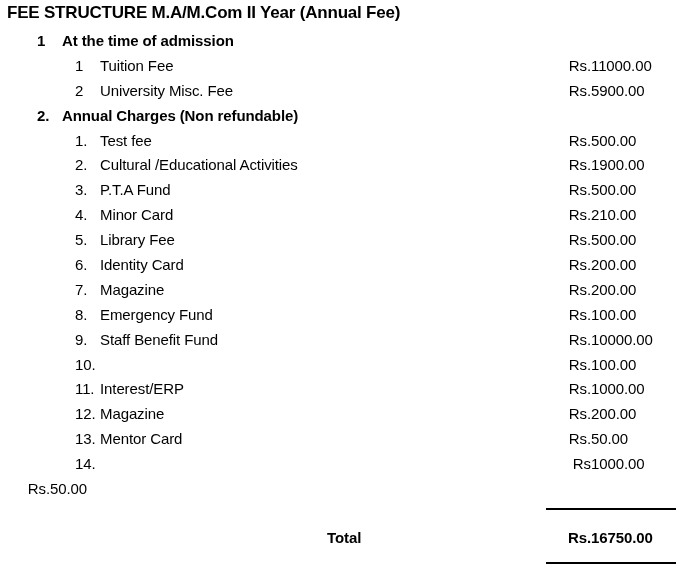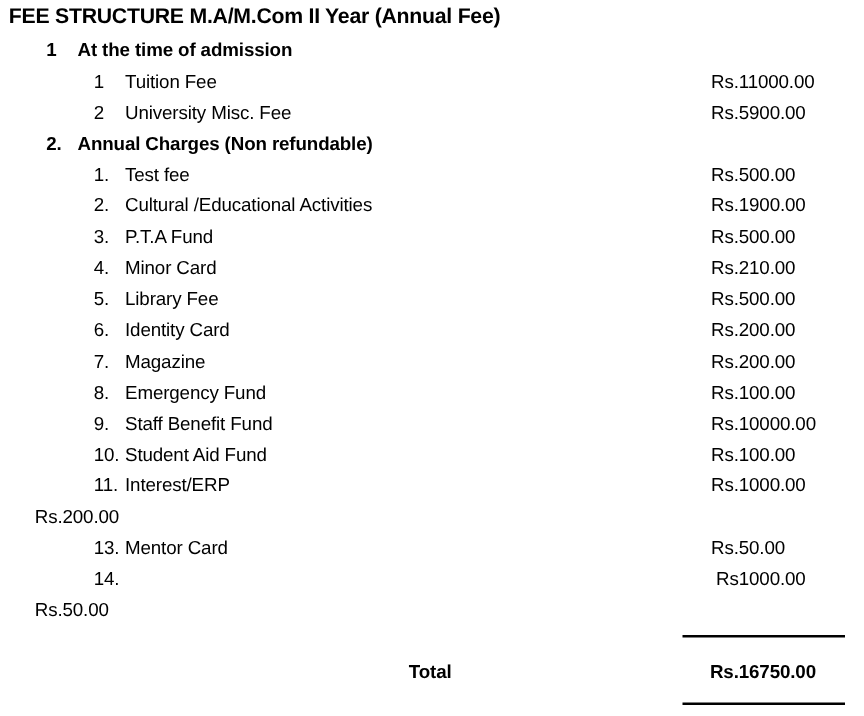--- a/index.html
+++ b/index.html
@@ -178,34 +178,37 @@
         <span class="label-area item">
           <span class="num">9.</span>
           <span class="lbl">Staff Benefit Fund</span>
         </span>
         <span class="rs">Rs.</span>
         <span class="amt">10000.00</span>
       </div>
       <div class="row">
         <span class="label-area item">
           <span class="num">10.</span>
-          <span class="lbl">Student Aid Fund</span>
         </span>
         <span class="rs">Rs.</span>
         <span class="amt">100.00</span>
       </div>
       <div class="row">
         <span class="label-area item">
           <span class="num">11.</span>
           <span class="lbl">Interest/ERP</span>
         </span>
         <span class="rs">Rs.</span>
         <span class="amt">1000.00</span>
       </div>
       <div class="row">
+        <span class="label-area item">
+          <span class="num">12.</span>
+          <span class="lbl">Magazine</span>
+        </span>
         <span class="rs">Rs.</span>
         <span class="amt">200.00</span>
       </div>
       <div class="row">
         <span class="label-area item">
           <span class="num">13.</span>
           <span class="lbl">Mentor Card</span>
         </span>
         <span class="rs">Rs.</span>
         <span class="amt">50.00</span>

